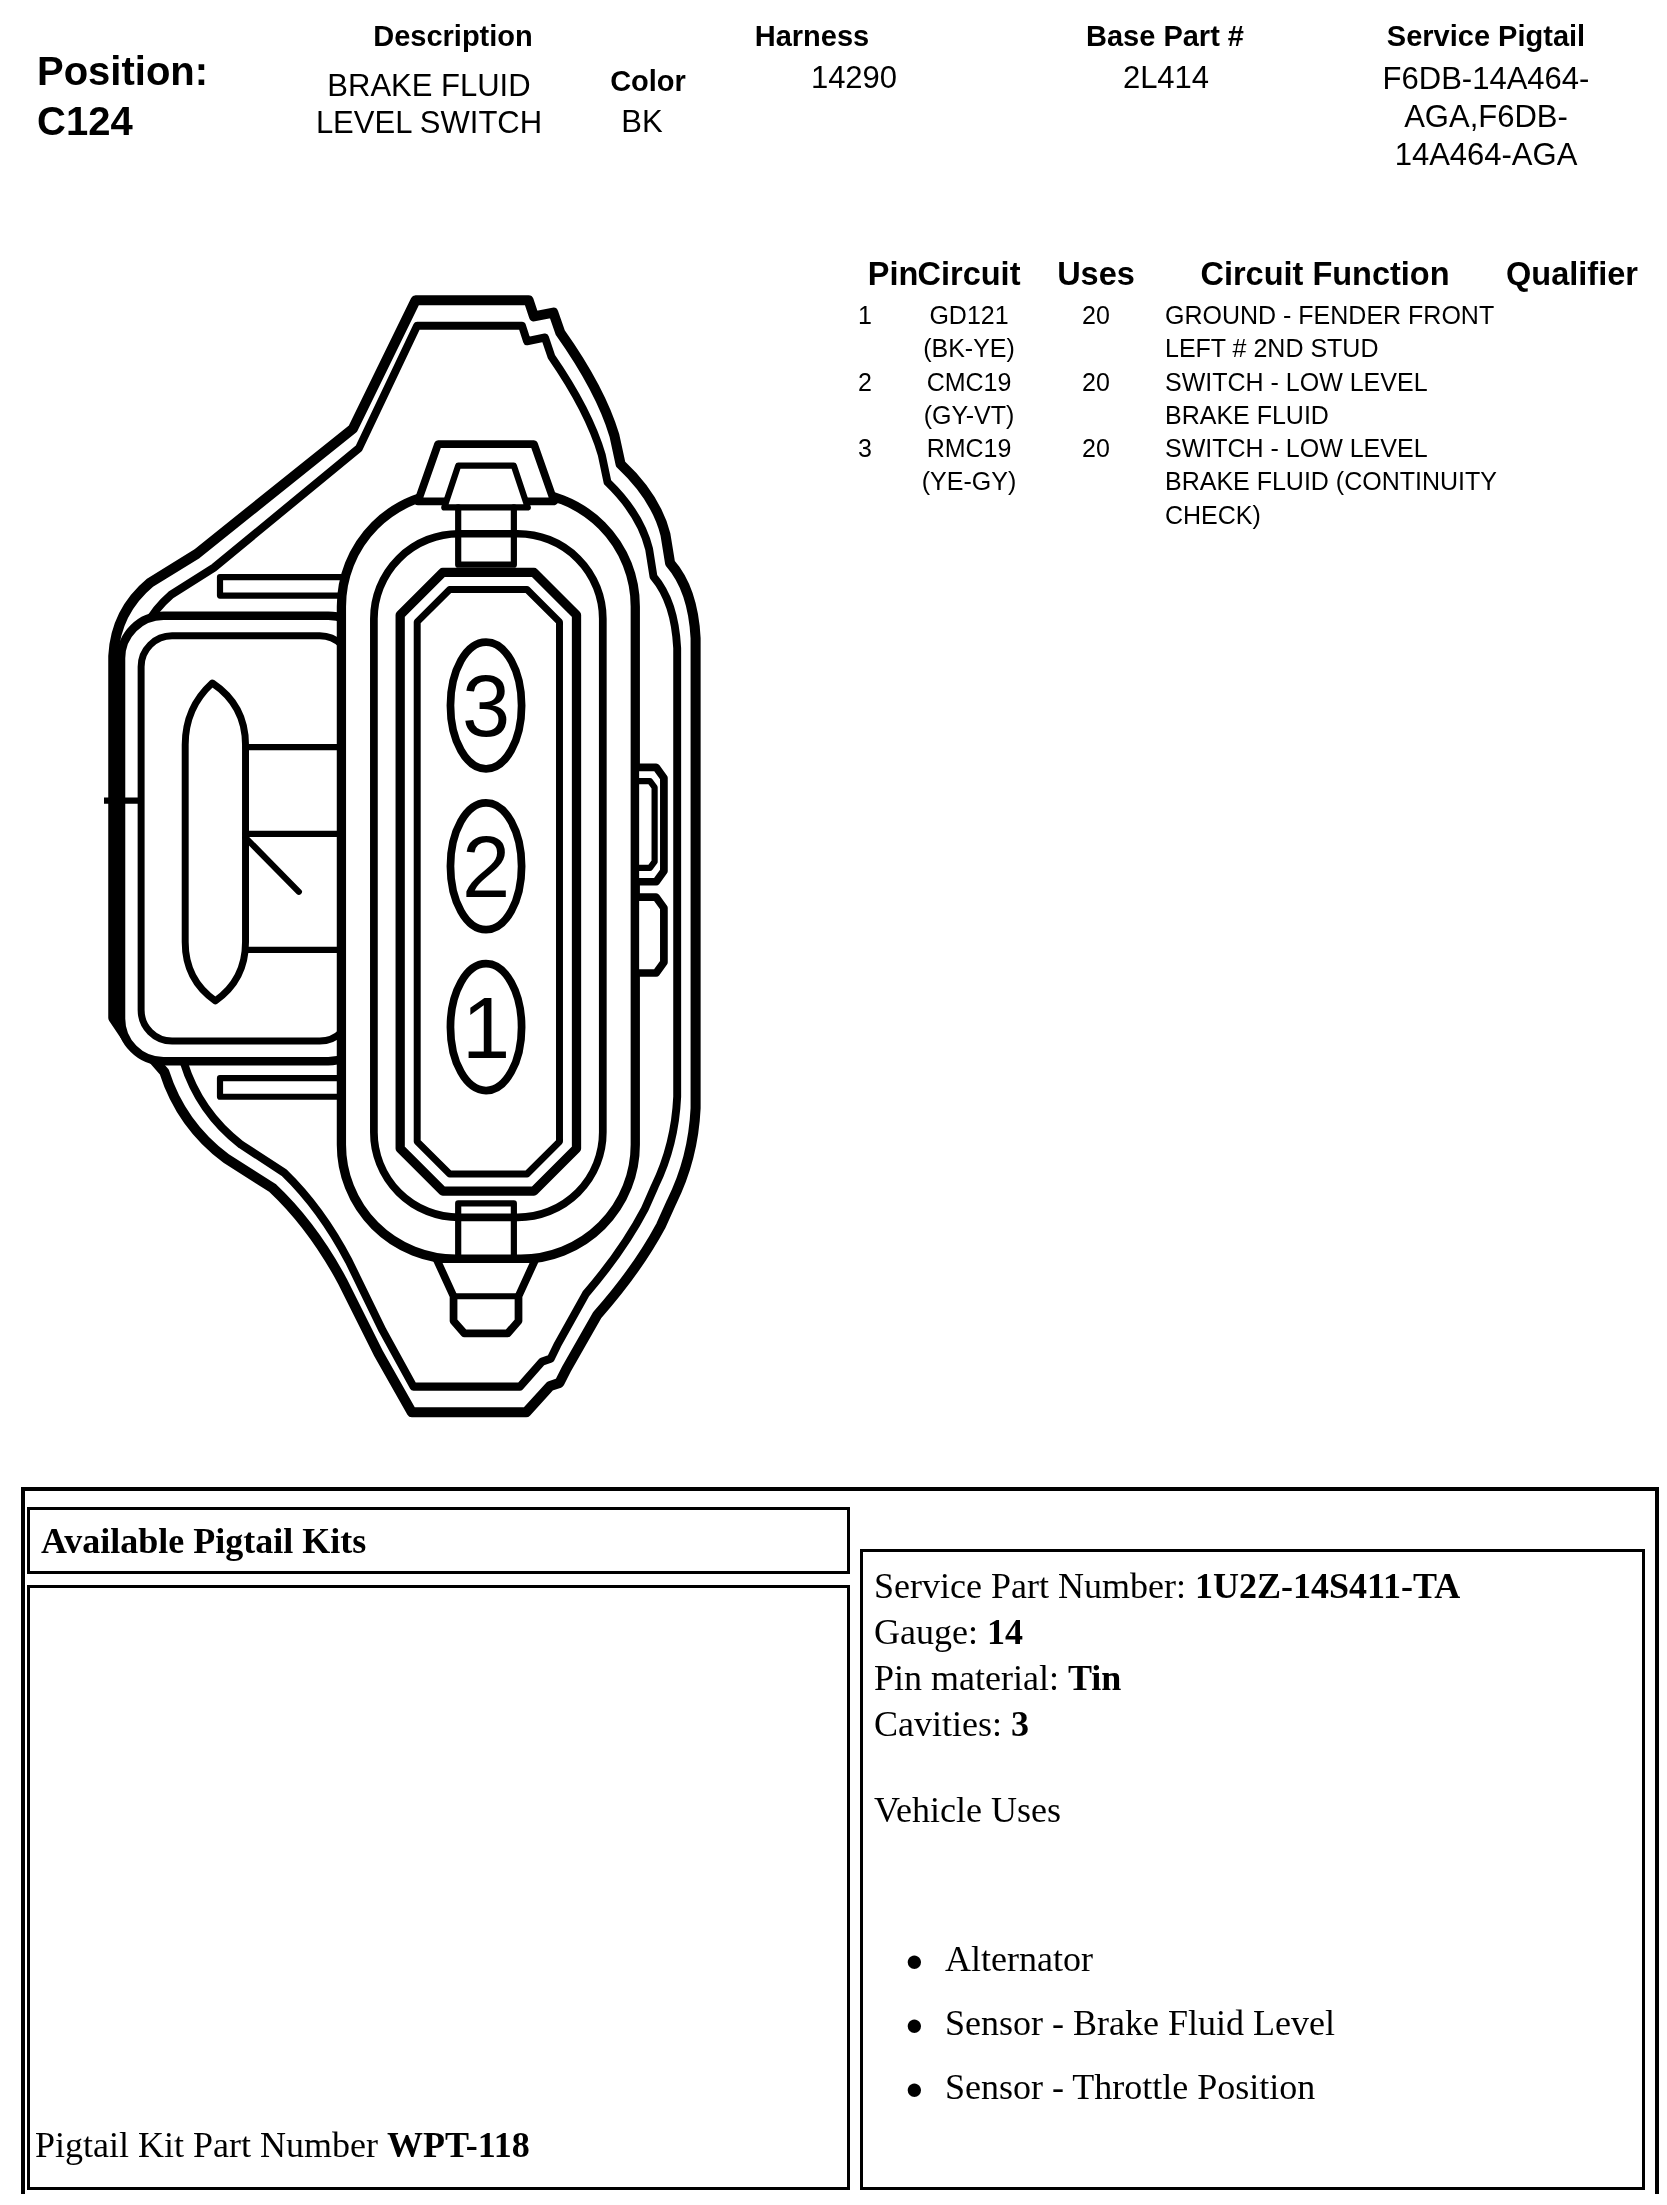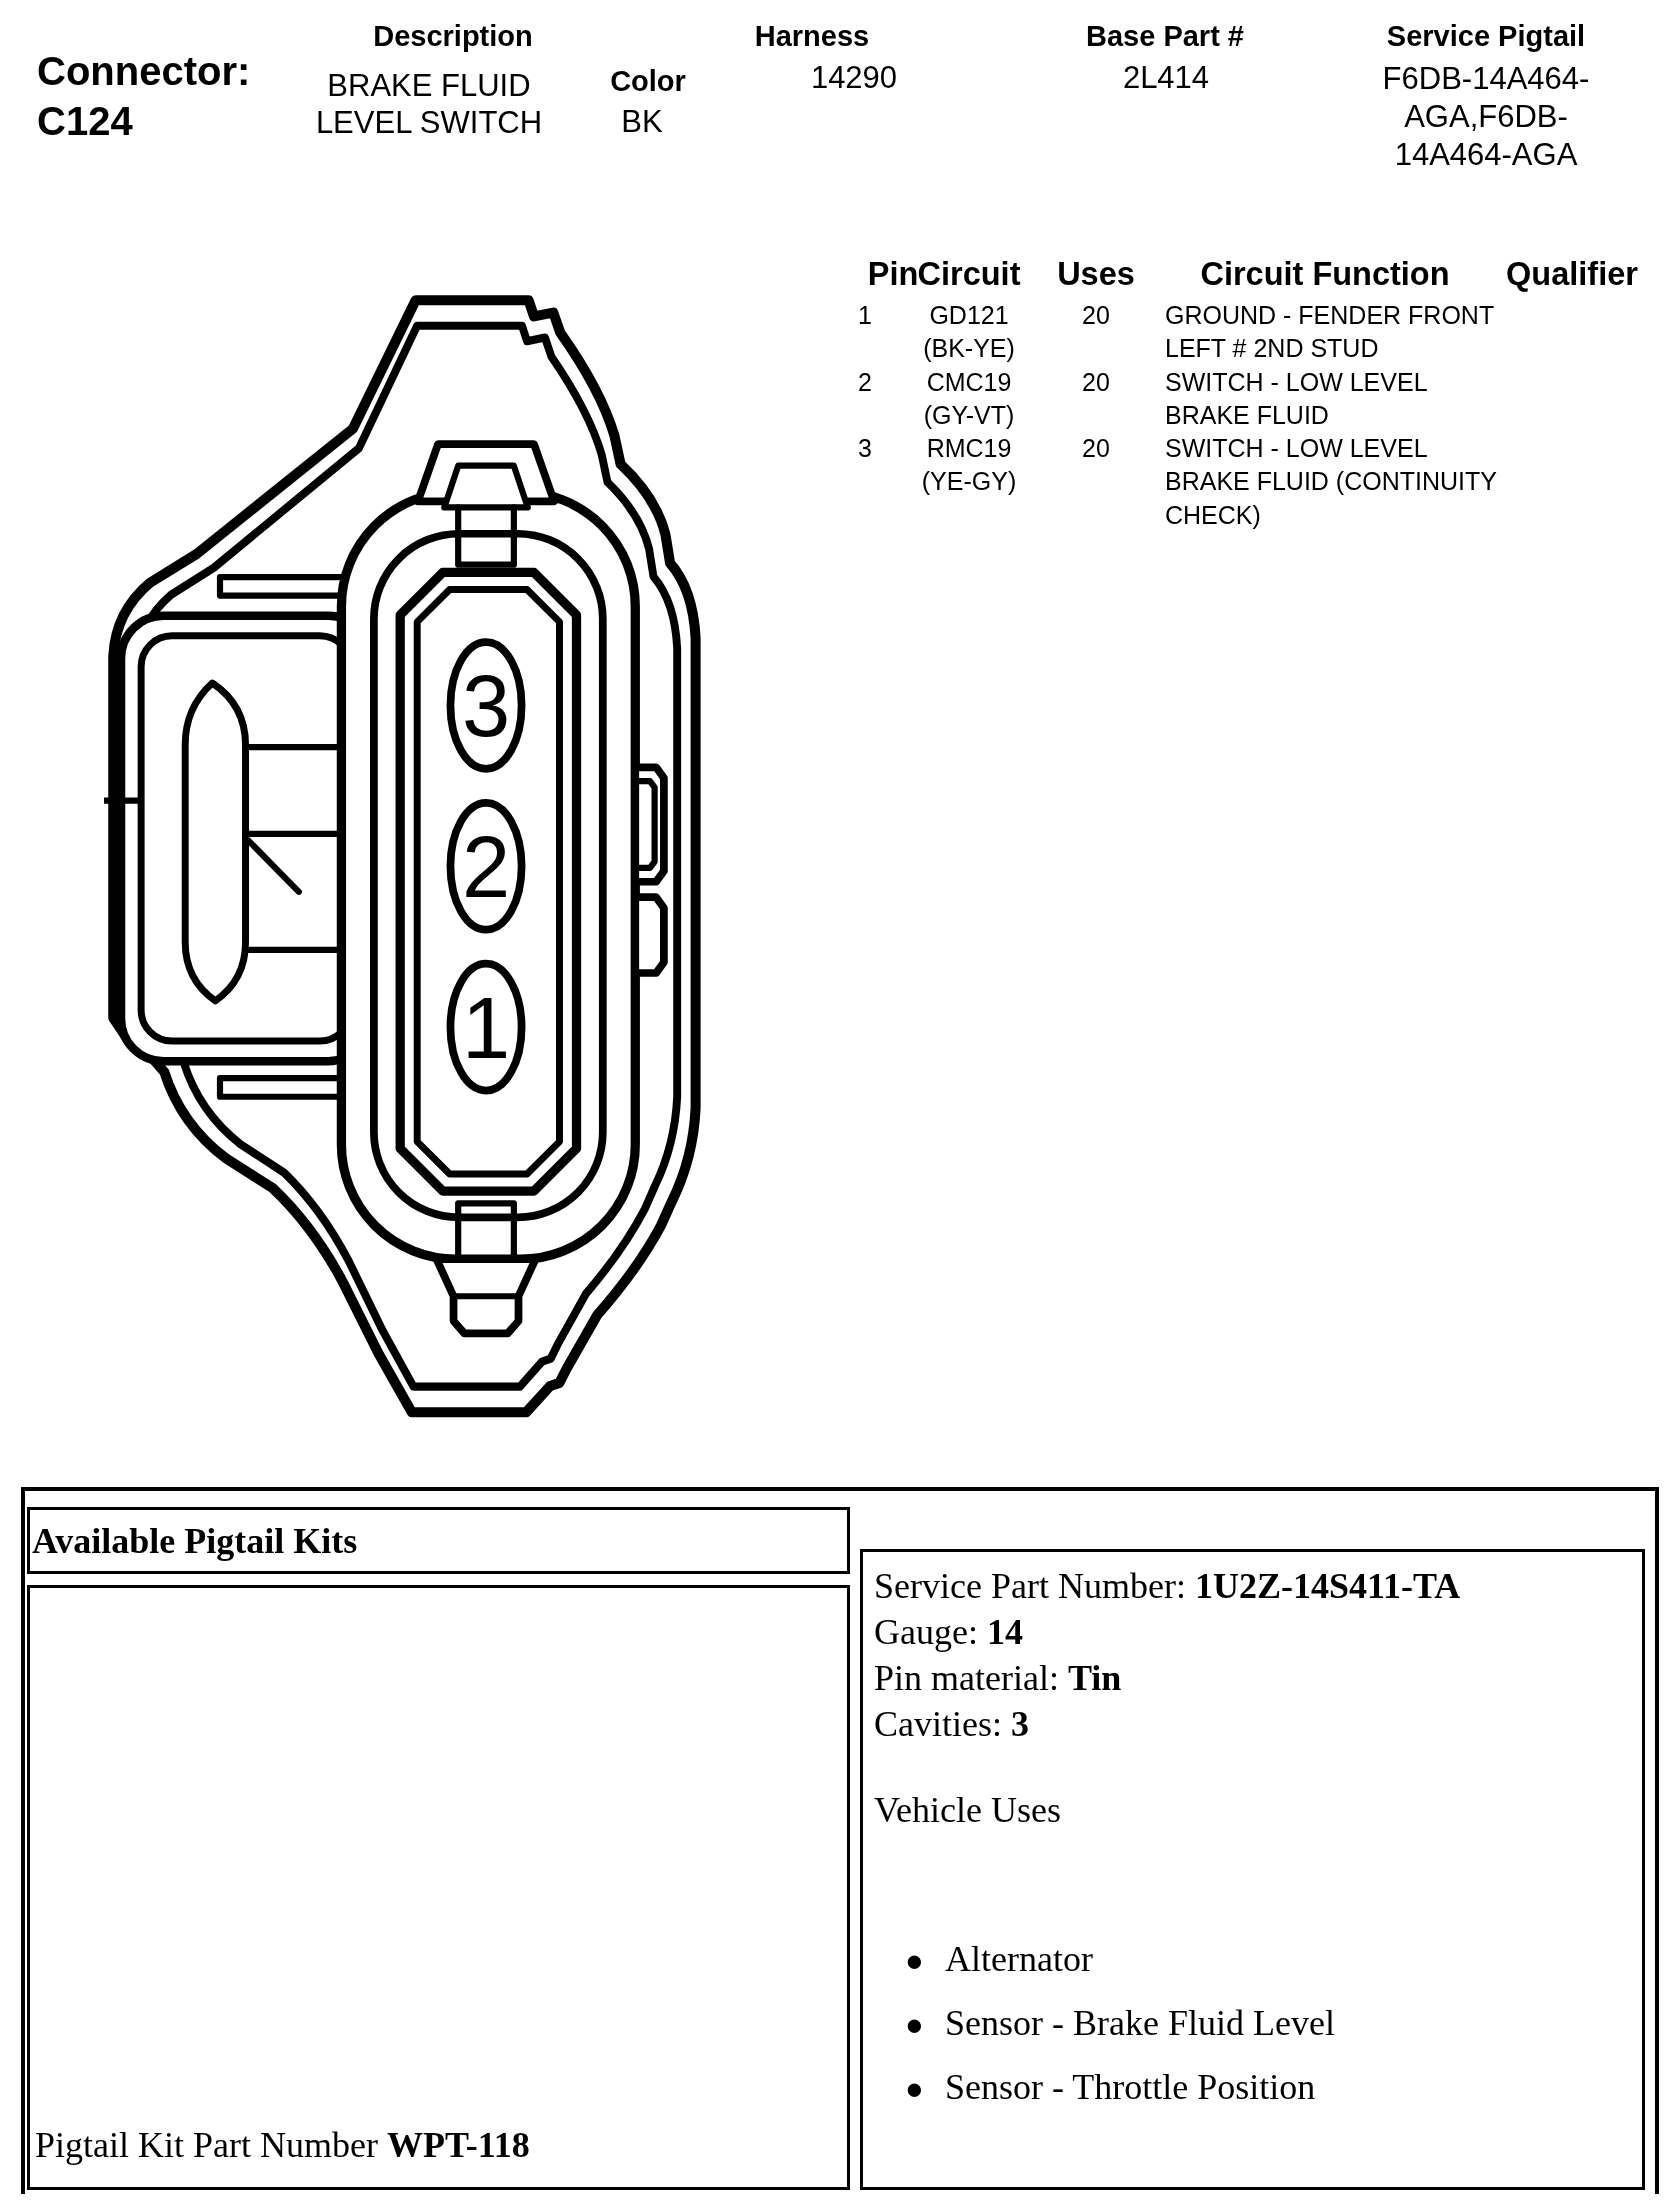--- a/index.html
+++ b/index.html
@@ -31,37 +31,37 @@
   
   .pt-head{top:256px;font-size:32.5px;font-weight:bold;}
   .pt-cell{font-size:25px;}
   .pt-ctr{transform:translateX(-50%);text-align:center;white-space:nowrap;}
 
   
   .outer-box{left:21px;top:1487px;width:1630px;height:703px;
     border-top:4.6px solid #000;border-left:4.6px solid #000;border-right:4.6px solid #000;}
   .apk-box{left:27px;top:1507px;width:823px;height:67px;border:3.9px solid #000;
     display:flex;align-items:center;box-sizing:border-box;}
-  .apk-title{font-size:36px;font-weight:bold;padding-left:2px;}
+  .apk-title{font-size:36px;font-weight:bold;padding-left:11px;}
   .left-cell{left:27px;top:1585px;width:823px;height:605px;border:3.9px solid #000;box-sizing:border-box;}
   .right-cell{left:860px;top:1549px;width:785px;height:641px;border:3.9px solid #000;box-sizing:border-box;}
   .details{left:874px;top:1563px;font-size:36px;line-height:46px;}
   .vehicle-uses{left:874px;top:1789px;font-size:36px;}
   .bullets{left:874px;top:1928px;font-size:36px;line-height:63px;}
   .bullet-row{white-space:nowrap;}
   .bullet-dot{display:inline-block;width:40px;padding-left:31px;font-size:31px;}
   .kit-line{left:35px;top:2124px;font-size:36px;}
 </style>
 </head>
 <body>
 
 <div id="page">
 
   <div class="abs sans connector-label">
-    <div>Connector:</div>
+    <div>Position:</div>
     <div>C124</div>
   </div>
 
   <div class="abs sans col-label ctr desc-label">Description</div>
   <div class="abs sans col-value ctr desc-value">
     <div>BRAKE FLUID</div>
     <div>LEVEL SWITCH</div>
   </div>
 
   <div class="abs sans col-label ctr color-label">Color</div>

